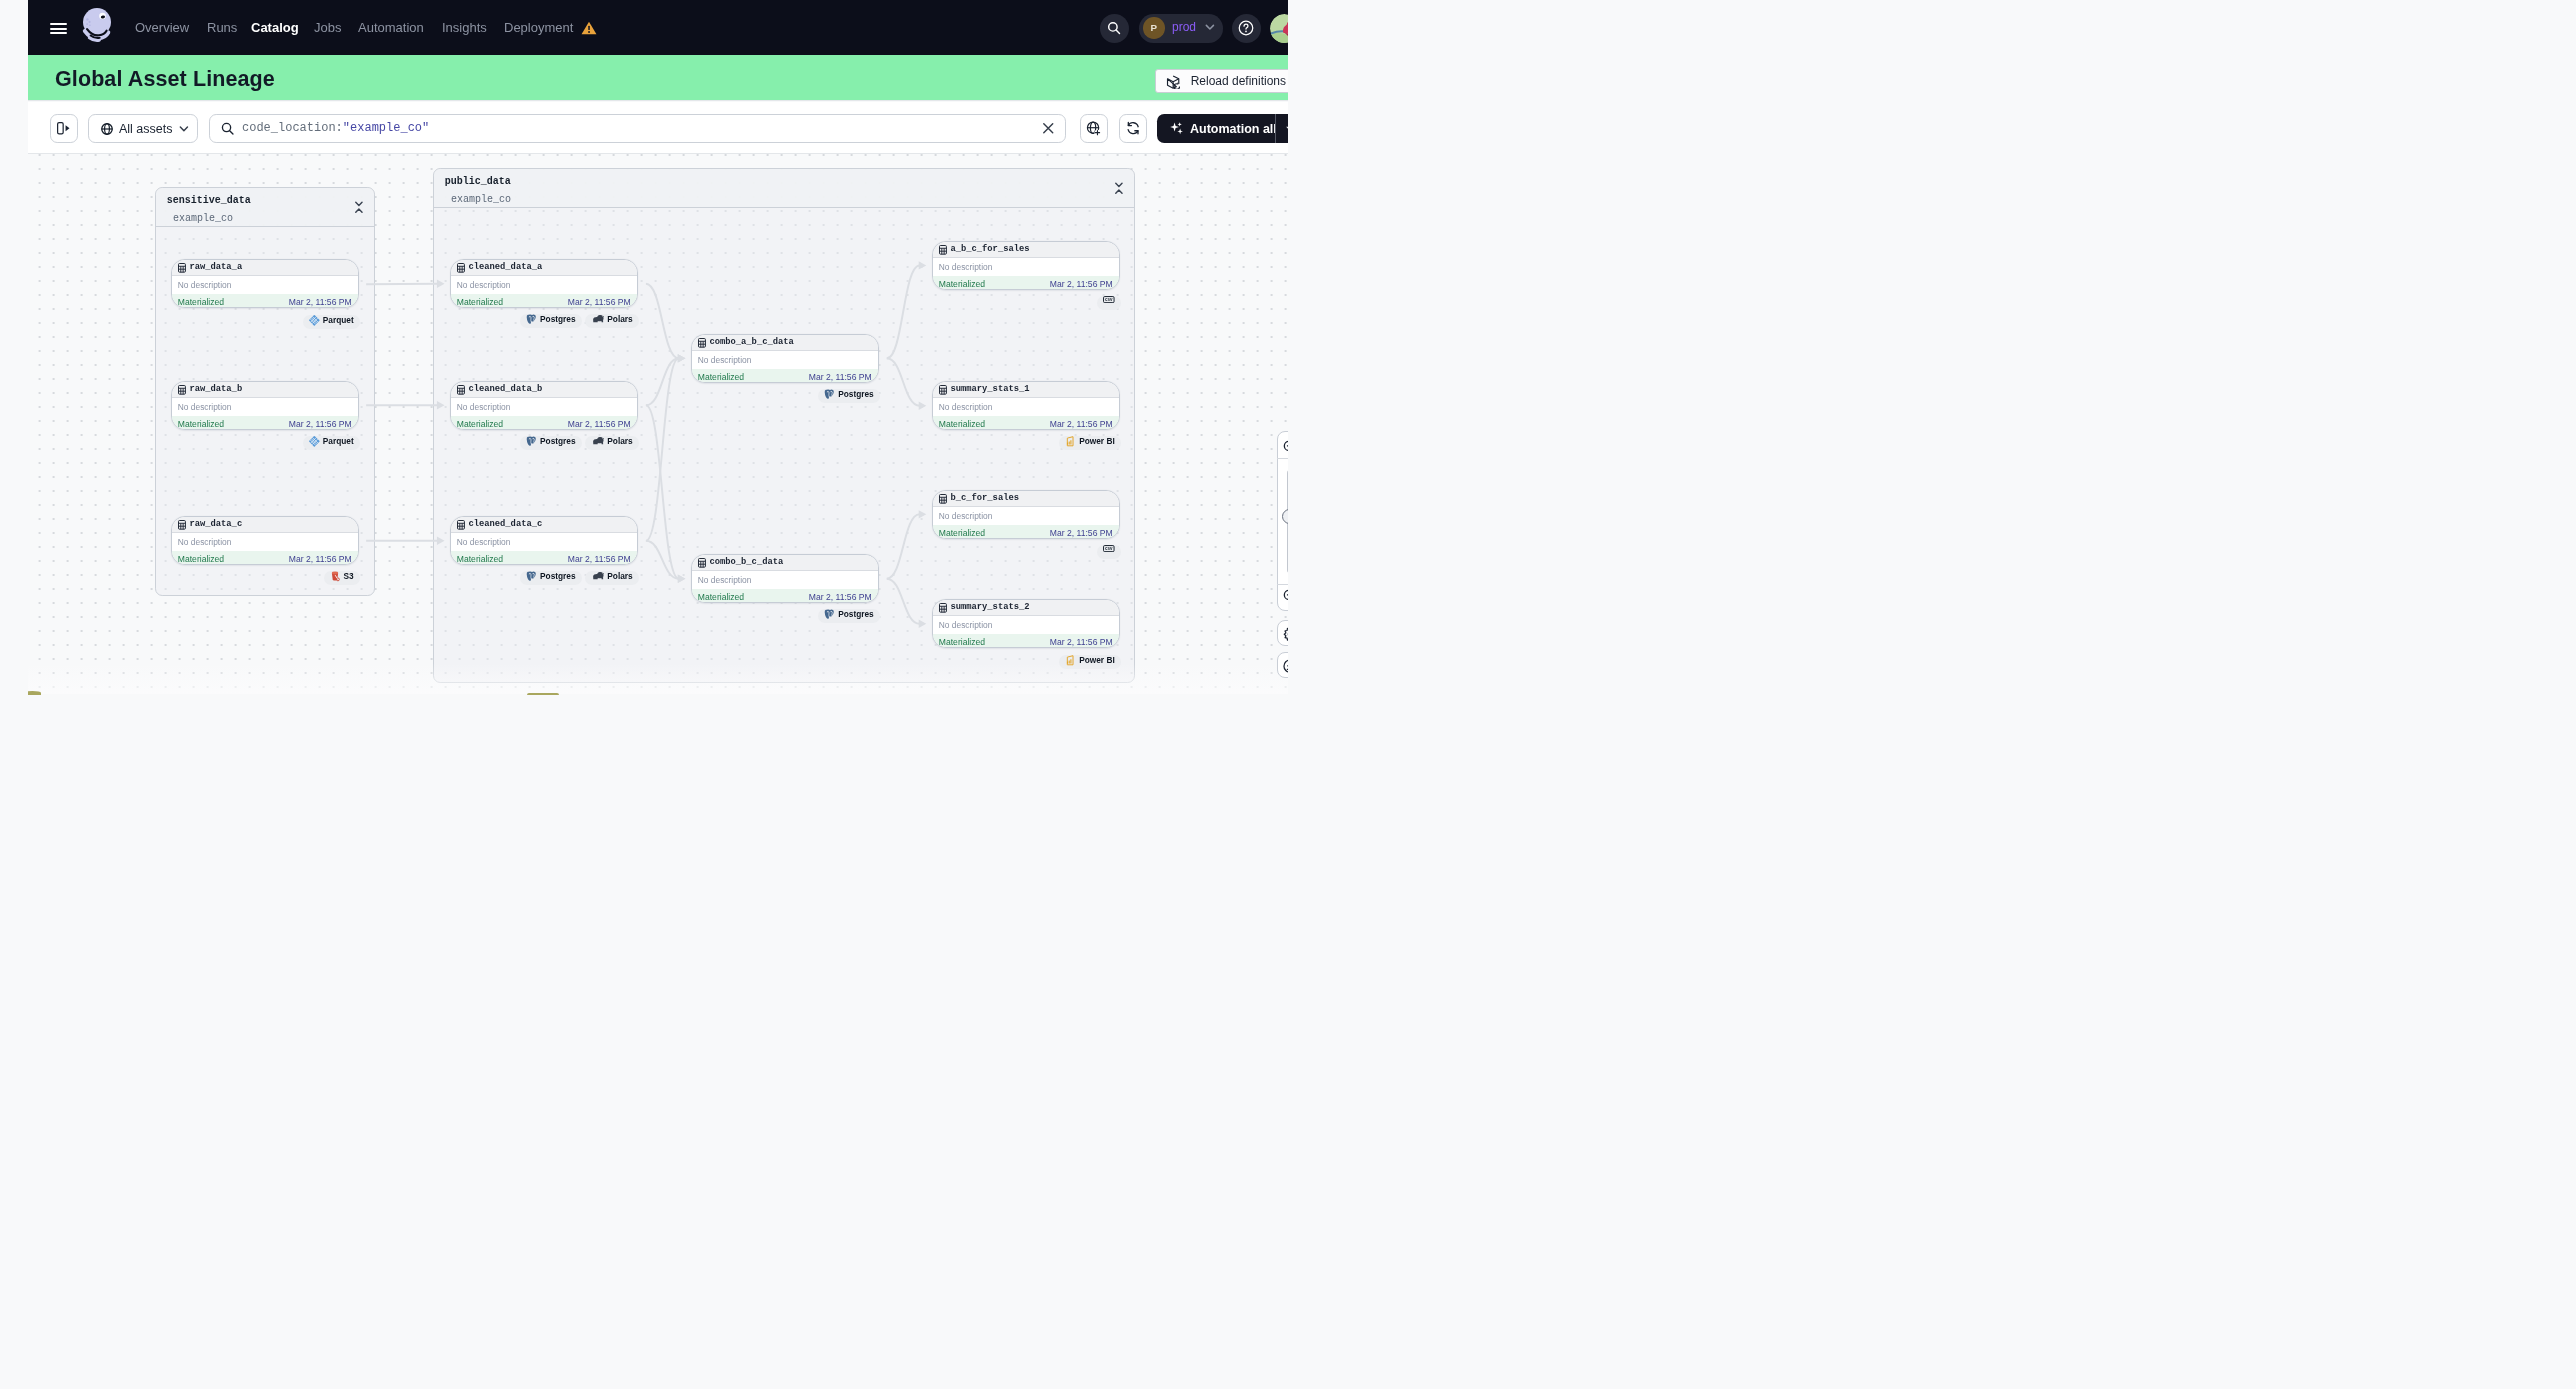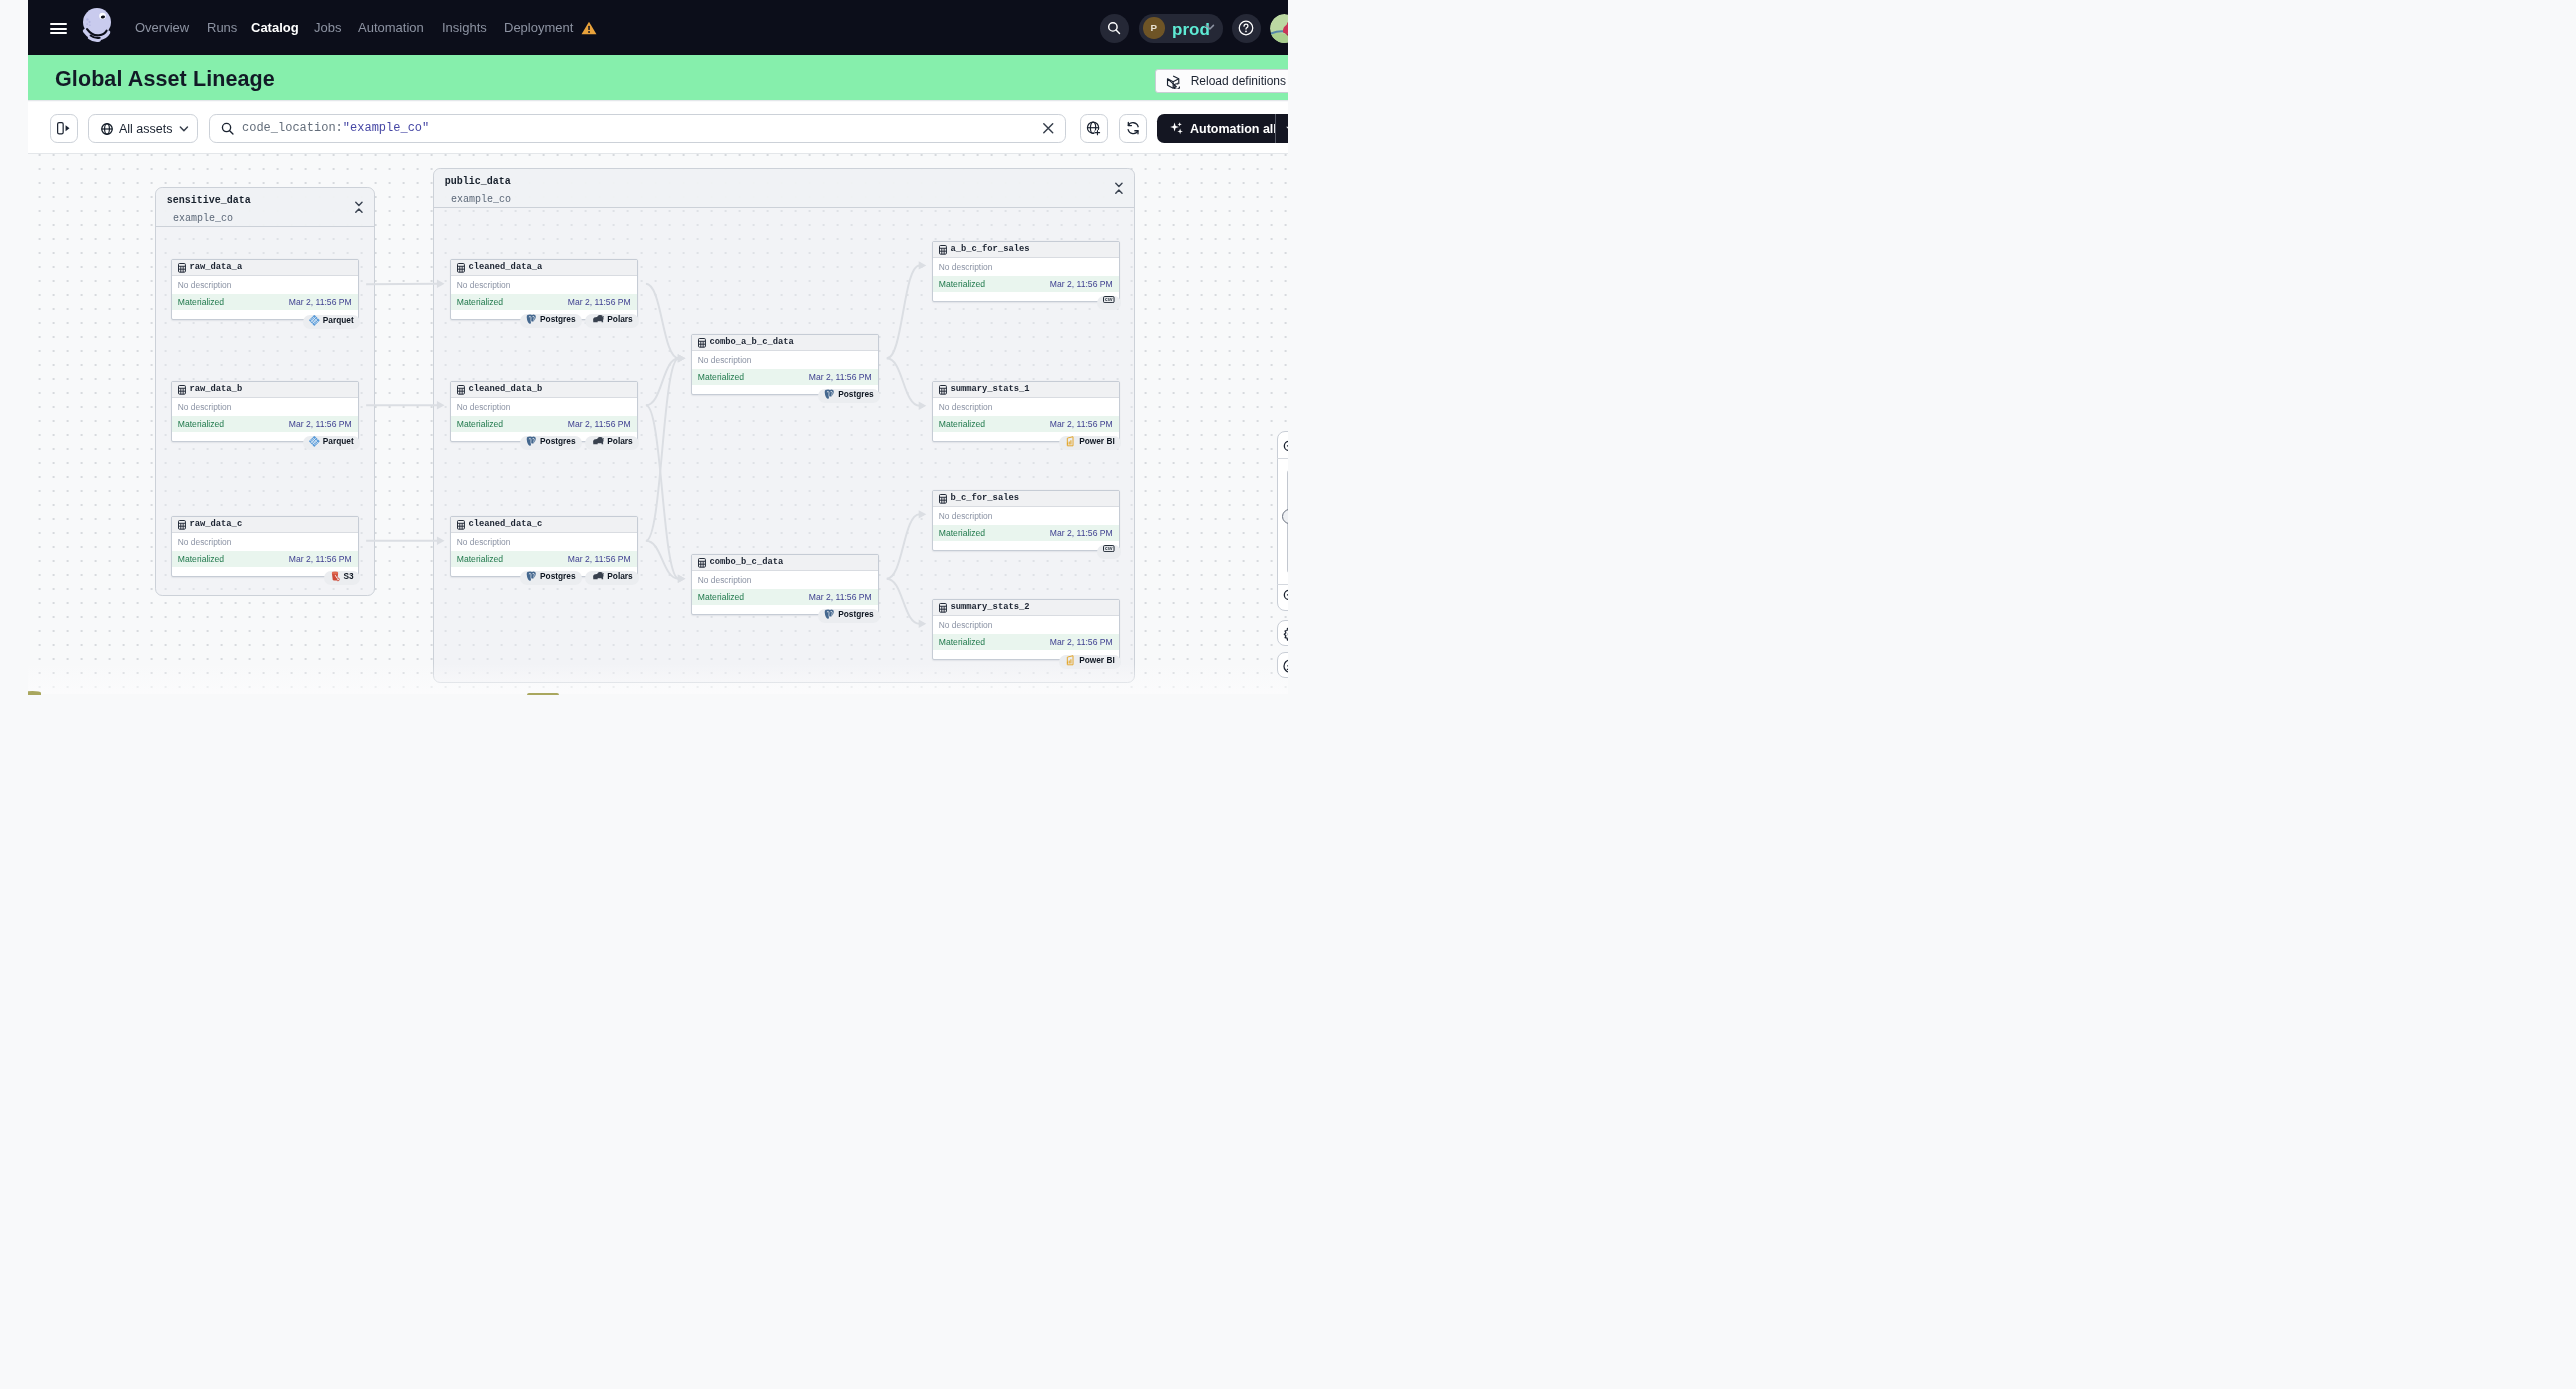--- a/index.html
+++ b/index.html
@@ -27,21 +27,21 @@
             background-image:radial-gradient(circle, #d7dade 0.9px, rgba(215,218,222,0) 1.2px);
             background-size:14px 14px; background-position:4.6px 8px; }
 
   .group { position:absolute; border:0.9px solid #ccd1d8; border-radius:7.2px; background:rgba(233,236,240,0.42); }
   .ghead { position:absolute; left:0; top:0; right:0; height:39px; background:rgba(240,242,244,0.92);
            border-bottom:0.9px solid #ccd1d8; border-radius:7.2px 7.2px 0 0; }
   .gtitle { position:absolute; left:10.7px; top:7.2px; font-family:"Liberation Mono", monospace; font-weight:700; font-size:10px; color:#17202c; }
   .gsub   { position:absolute; left:17px; top:24.6px; font-family:"Liberation Mono", monospace; font-size:10px; color:#5c6878; }
   .gcollapse { position:absolute; right:9.8px; top:12.5px; width:9.8px; height:12.5px; }
 
-  .node { position:absolute; width:188px; height:61px; border:0.9px solid #c6ccd5; border-radius:2px; background:#fff;
+  .node { position:absolute; width:188px; height:49px; border:0.9px solid #c6ccd5; border-radius:14px; background:#fff;
           box-shadow:0 0.4px 1.3px rgba(30,40,60,0.08); overflow:hidden; }
   .nhead { position:absolute; left:0; top:0; right:0; height:16px; background:#f0f1f3; border-bottom:0.9px solid #d9dce1; }
   .nname { position:absolute; left:17.4px; top:2.2px; font-family:"Liberation Mono", monospace; font-size:8.8px; font-weight:700; color:#1a2230; letter-spacing:0px; white-space:nowrap; }
   .nicon { position:absolute; left:5.7px; top:3.2px; width:7.9px; height:9.7px; }
   .ndesc { position:absolute; left:0; top:16px; right:0; height:17.4px; }
   .ndesc span { position:absolute; left:5.8px; top:4px; font-size:8.4px; color:#8b93a4; }
   .nmat { position:absolute; left:0; top:34px; right:0; height:15.6px; background:#e9f5ee; }
   .nmat .m1 { position:absolute; left:5.8px; top:3.1px; font-size:8.6px; color:#20794c; }
   .nmat .m2 { position:absolute; right:6.3px; top:3.1px; font-size:8.6px; color:#3e3f90; }
 
@@ -88,21 +88,21 @@
       <circle cx="9.05" cy="12.3" r="1.05" fill="#10121f"></circle>
     </svg>
 
     <div style="position:absolute;left:1072px;top:14px;width:29px;height:29px;border-radius:50%;background:#252836"></div>
     <svg style="position:absolute;left:1079px;top:21px" width="14.3" height="14.3" viewBox="0 0 16 16">
       <circle cx="6.6" cy="6.6" r="4.7" fill="none" stroke="#fff" stroke-width="1.6"></circle>
       <line x1="10.2" y1="10.2" x2="14" y2="14" stroke="#fff" stroke-width="1.6" stroke-linecap="round"></line>
     </svg>
     <div style="position:absolute;left:1111px;top:14px;width:84px;height:29px;border-radius:14.3px;background:#252836"></div>
     <div style="position:absolute;left:1115px;top:17.4px;width:21.5px;height:21.5px;border-radius:50%;background:#6e5426;color:#e8e2d4;font-size:9.8px;font-weight:700;text-align:center;line-height:21.5px">P</div>
-    <div style="position:absolute;left:1144px;top:19.7px;color:#5eead4;font-size:17px;font-weight:700">prod</div>
+    <div style="position:absolute;left:1144px;top:19.7px;color:#8b5cf6;font-size:12px;font-weight:400">prod</div>
     <svg style="position:absolute;left:1177px;top:24px" width="9.8" height="6.3" viewBox="0 0 11 7">
       <path d="M1.5 1.5 L5.5 5.5 L9.5 1.5" stroke="#8d93a2" stroke-width="1.7" fill="none" stroke-linecap="round" stroke-linejoin="round"></path>
     </svg>
     <div style="position:absolute;left:1204px;top:14px;width:29px;height:29px;border-radius:50%;background:#252836"></div>
     <svg style="position:absolute;left:1210px;top:20px" width="16" height="16" viewBox="0 0 18 18">
       <circle cx="9" cy="9" r="7.6" fill="none" stroke="#fff" stroke-width="1.4"></circle>
       <path d="M6.8 7.0 q0 -2.4 2.2 -2.4 q2.2 0 2.2 2.1 q0 1.4 -1.5 2.1 q-0.7 0.35 -0.7 1.4" stroke="#fff" stroke-width="1.4" fill="none" stroke-linecap="round"></path>
       <circle cx="9" cy="12.9" r="0.95" fill="#fff"></circle>
     </svg>
     <svg style="position:absolute;left:1242px;top:14px" width="29" height="29" viewBox="0 0 32 32">

